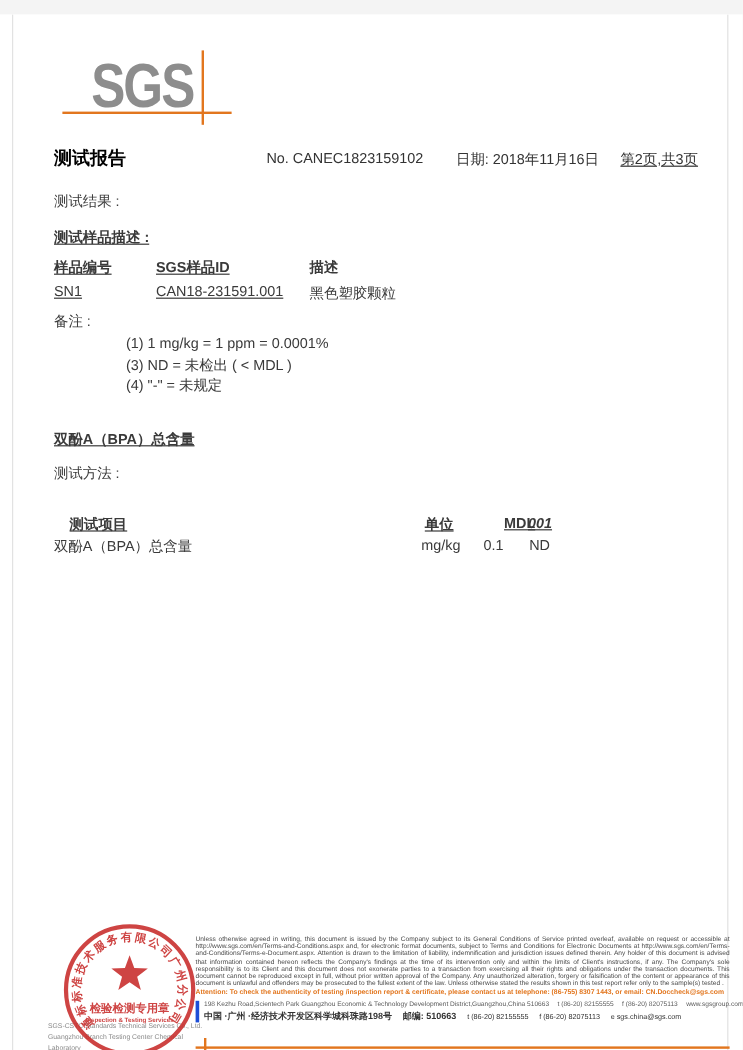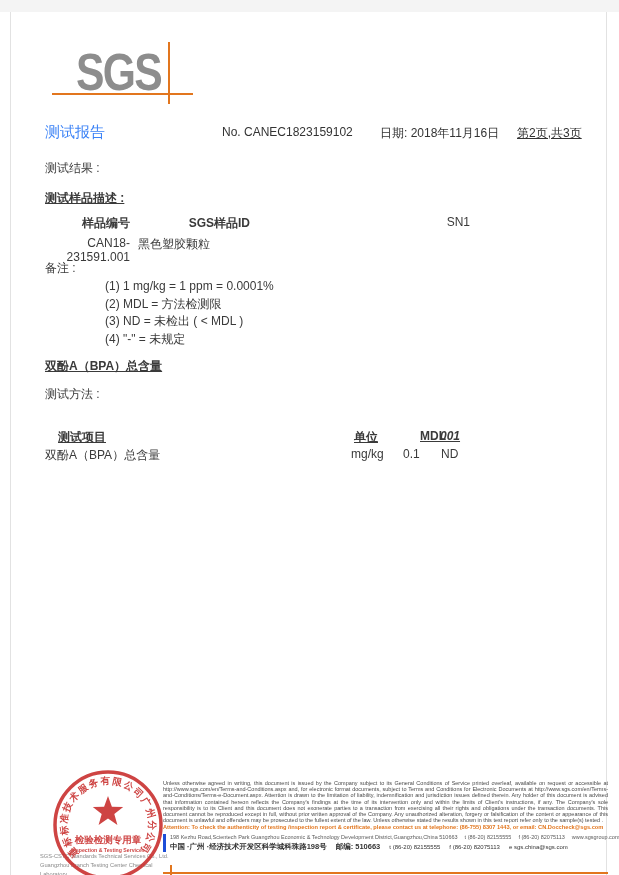--- a/index.html
+++ b/index.html
@@ -12,29 +12,29 @@
   .edge{position:absolute;top:0;bottom:0;width:1px;background:#e2e2e2;}
   
   .logo-text{
     position:absolute;left:76px;top:34px;font-size:52px;font-weight:800;
     color:#8d8d8d;letter-spacing:-2px;line-height:1;
     transform:scaleX(.82);transform-origin:left top;
   }
   .logo-vline{position:absolute;left:168px;top:30px;width:2px;height:62px;background:#e2761e;}
   .logo-hline{position:absolute;left:52px;top:81px;width:141px;height:2px;background:#e2761e;}
   
-  .doc-title{font-size:15px;font-weight:normal;color:#3b82f6;}
+  .doc-title{font-size:15px;font-weight:bold;color:#000000;}
   .hdr{font-size:12px;color:#333;}
   .body-txt{font-size:12px;color:#3a3a3a;text-align:center;}
   .bold{font-weight:bold;}
   .u{text-decoration:underline;}
   .it{font-style:italic;}
   
   .sample-table{position:absolute;left:45px;top:203px;display:grid;grid-template-columns:85px 120px 220px;row-gap:4px;font-size:12px;}
-  .sample-table .c1,.sample-table .c2{text-align:right;}
+  .sample-table .c1,.sample-table .c2{text-align:left;text-decoration:underline;}
   .sample-table .c3{text-align:left;padding-left:8px;}
   
   .notes{position:absolute;left:105px;top:266px;font-size:12px;line-height:17.5px;}
   
   .method-text{position:absolute;left:105px;top:374px;width:482px;font-size:12px;line-height:19.5px;text-align:justify;}
   
   .legal-col{position:absolute;left:163px;top:768px;width:445px;}
   .legal{font-size:5.5px;line-height:6.2px;color:#4a4a4a;text-align:justify;}
   .attention{font-size:5.7px;line-height:6.4px;color:#e2761e;font-weight:bold;margin-top:1px;}
   .addr{margin-top:3px;border-left:3px solid #1d4ed8;padding-left:4px;}
@@ -64,29 +64,29 @@
   <div class="abs hdr" style="left:222px;top:113px;">No. CANEC1823159102</div>
   <div class="abs hdr" style="left:380px;top:113px;">日期: 2018年11月16日</div>
   <div class="abs hdr" style="left:517px;top:113px;text-decoration:underline;">第2页,共3页</div>
 
   <div class="abs body-txt" style="left:45px;top:148px;">测试结果 :</div>
 
   <div class="abs body-txt bold u" style="left:45px;top:178px;">测试样品描述 :</div>
   <div class="sample-table">
     <div class="c1 bold">样品编号</div>
     <div class="c2 bold">SGS样品ID</div>
+    <div class="c3 bold">描述</div>
     <div class="c1">SN1</div>
     <div class="c2">CAN18-231591.001</div>
     <div class="c3">黑色塑胶颗粒</div>
   </div>
 
   <div class="abs body-txt" style="left:45px;top:248px;">备注 :</div>
   <div class="notes">
     <div>(1) 1 mg/kg = 1 ppm = 0.0001%</div>
-    <div>(2) MDL = 方法检测限</div>
     <div>(3) ND = 未检出 ( &lt; MDL )</div>
     <div>(4) "-" = 未规定</div>
   </div>
 
   <div class="abs body-txt bold u" style="left:45px;top:346px;">双酚A（BPA）总含量</div>
   <div class="abs body-txt" style="left:45px;top:374px;">测试方法 :</div>
 
   <div class="abs body-txt bold u" style="left:58px;top:417px;">测试项目</div>
   <div class="abs body-txt bold u" style="left:354px;top:417px;">单位</div>
   <div class="abs body-txt bold u" style="left:420px;top:417px;">MDL</div>

